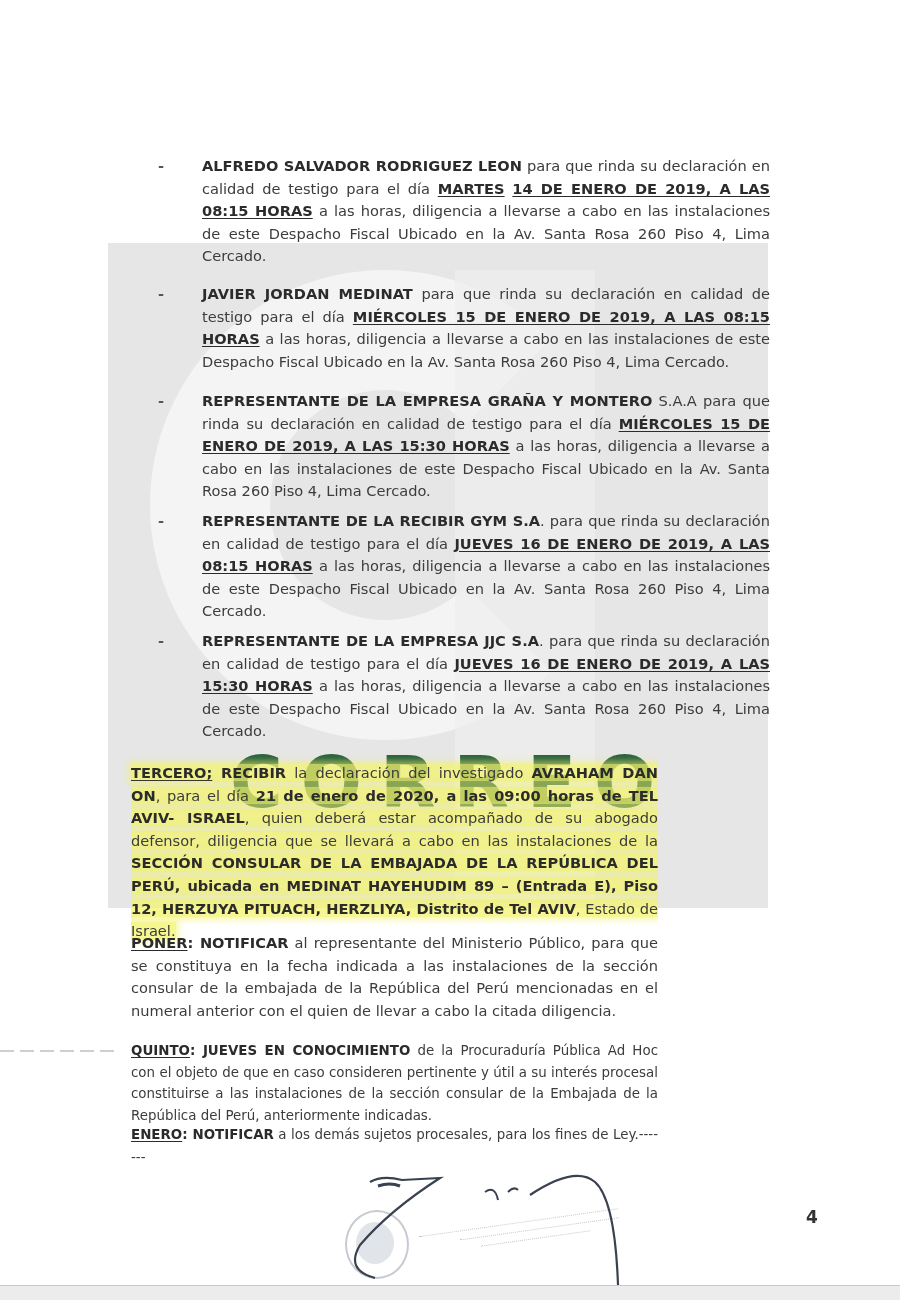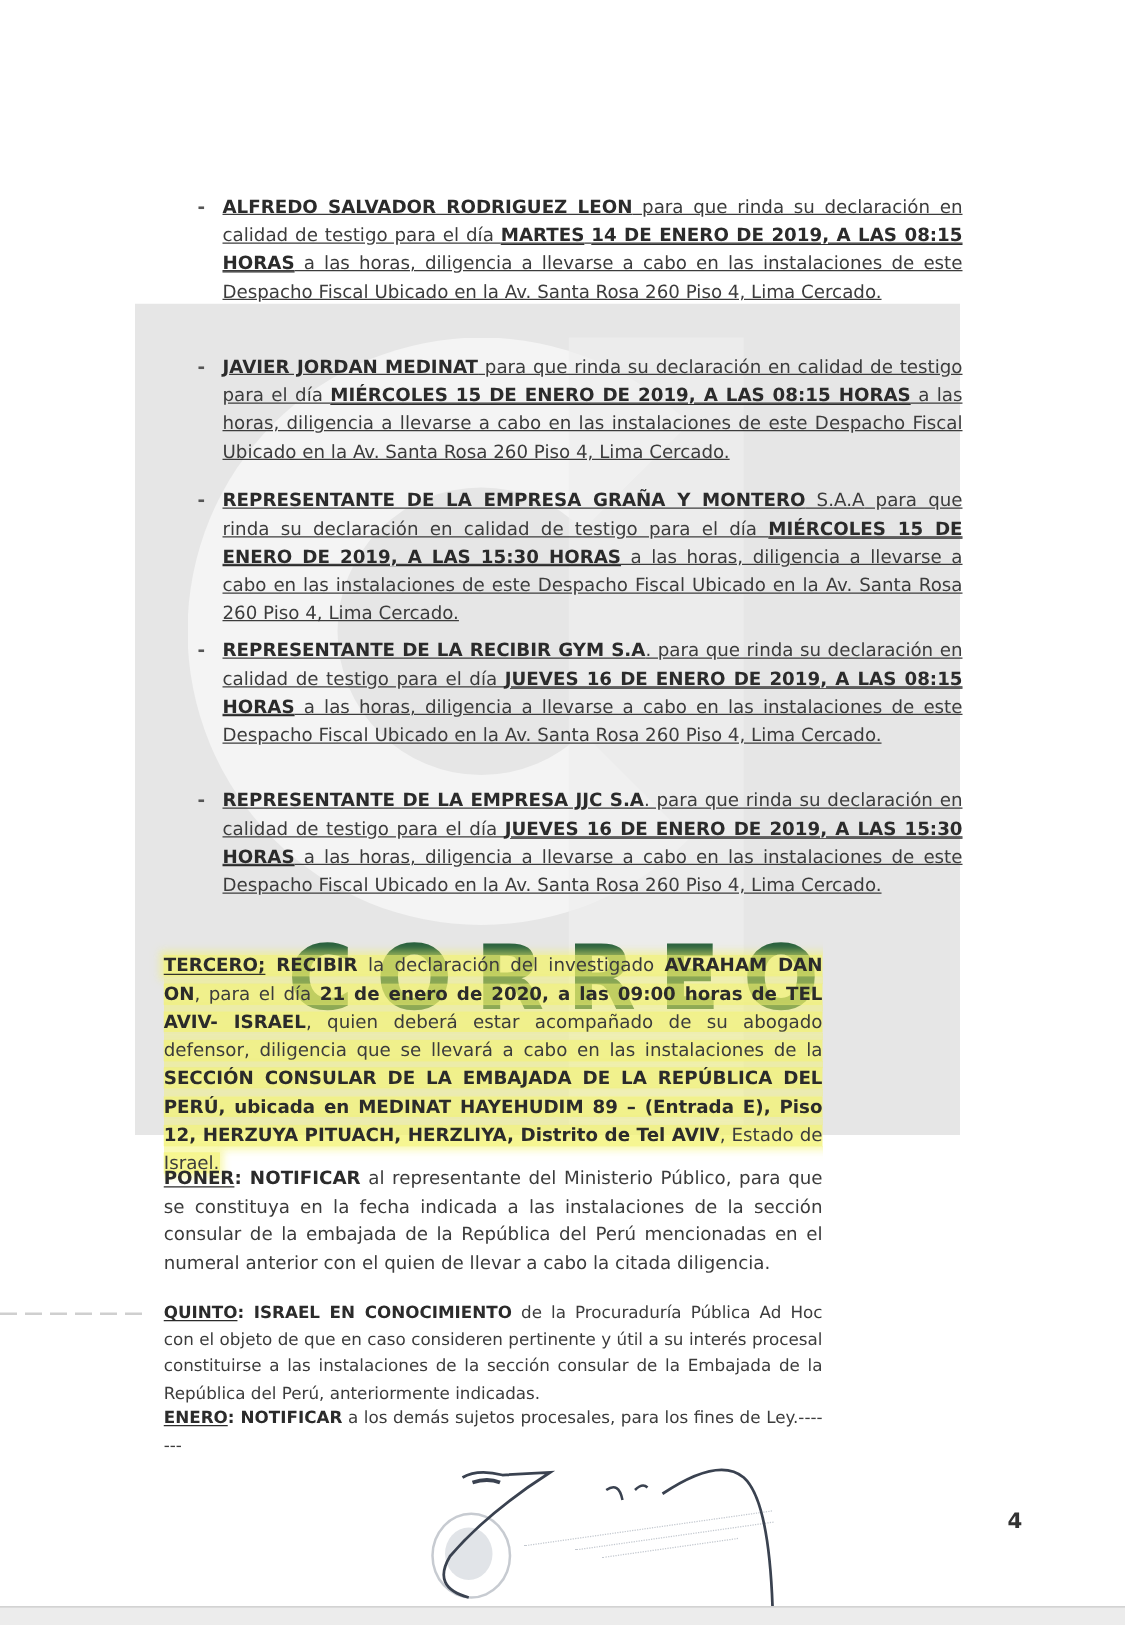--- a/index.html
+++ b/index.html
@@ -22,21 +22,21 @@
     .wm-bar { position:absolute; left:455px; top:270px; width:140px; height:630px; background:#eeeeee; opacity:.7; }
     .wm-text {
       position:absolute; left:230px; top:740px; font-size:72px; font-weight:bold;
       letter-spacing:18px; color:#14532d; opacity:.9;
       font-family:"DejaVu Sans", sans-serif;
     }
 
     .content { position:absolute; left:0; top:0; width:900px; }
     .item { position:absolute; left:158px; width:612px; font-size:14.6px; line-height:22.6px; text-align:justify; color:#3c3c3c; }
     .item .bullet { position:absolute; left:0; top:0; font-weight:bold; color:#555; }
-    .item .body { margin-left:20px;text-decoration:underline; }
+    .item .body { margin-left:44px; }
     b, .b { font-weight:bold; color:#2b2b2b; }
     u { text-decoration:underline; text-underline-offset:2px; }
     .para { position:absolute; left:131px; width:527px; font-size:14.6px; line-height:22.6px; text-align:justify; color:#3c3c3c; }
     .hl {
       background:rgba(243,243,110,.75);
       box-shadow:0 0 6px 3px rgba(243,243,110,.55);
     }
     .page-number { position:absolute; left:806px; top:1207px; font-size:17px; font-weight:bold; color:#333; }
 
     .signature { position:absolute; left:330px; top:1160px; width:320px; height:125px; }
@@ -85,21 +85,21 @@
 
     <div class="para" style="top:762px;">
       <span class="hl"><b><u>TERCERO;</u></b><b> RECIBIR</b><span> la declaración del investigado </span><b>AVRAHAM DAN ON</b><span>, para el día </span><b>21 de enero de 2020, a las 09:00 horas de TEL AVIV- ISRAEL</b><span>, quien deberá estar acompañado de su abogado defensor, diligencia que se llevará a cabo en las instalaciones de la </span><b>SECCIÓN CONSULAR DE LA EMBAJADA DE LA REPÚBLICA DEL PERÚ, ubicada en MEDINAT HAYEHUDIM 89 – (Entrada E), Piso 12, HERZUYA PITUACH, HERZLIYA, Distrito de Tel AVIV</b><span>, Estado de Israel.</span></span>
     </div>
 
     <div class="para" style="top:932px;">
       <b><u>PONER</u></b><b>:</b><b> NOTIFICAR</b><span> al representante del Ministerio Público, para que se constituya en la fecha indicada a las instalaciones de la sección consular de la embajada de la República del Perú mencionadas en el numeral anterior con el quien de llevar a cabo la citada diligencia.</span>
     </div>
 
     <div class="para" style="top:1040px; font-size:13.4px; line-height:21.5px;">
-      <b><u>QUINTO</u></b><b>:</b><b> ISRAEL EN CONOCIMIENTO</b><span> de la Procuraduría Pública Ad Hoc con el objeto de que en caso consideren pertinente y útil a su interés procesal constituirse a las instalaciones de la sección consular de la Embajada de la República del Perú, anteriormente indicadas.</span>
+      <b><u>QUINTO</u></b><b>:</b><b> JUEVES EN CONOCIMIENTO</b><span> de la Procuraduría Pública Ad Hoc con el objeto de que en caso consideren pertinente y útil a su interés procesal constituirse a las instalaciones de la sección consular de la Embajada de la República del Perú, anteriormente indicadas.</span>
     </div>
 
     <div class="para" style="top:1124px; font-size:13.4px;">
       <b><u>ENERO</u></b><b>:</b><b> NOTIFICAR</b><span> a los demás sujetos procesales, para los fines de Ley.-------</span>
     </div>
   </div>
 
   <div class="margin-mark"></div>
 
   <div class="stamp"></div>

